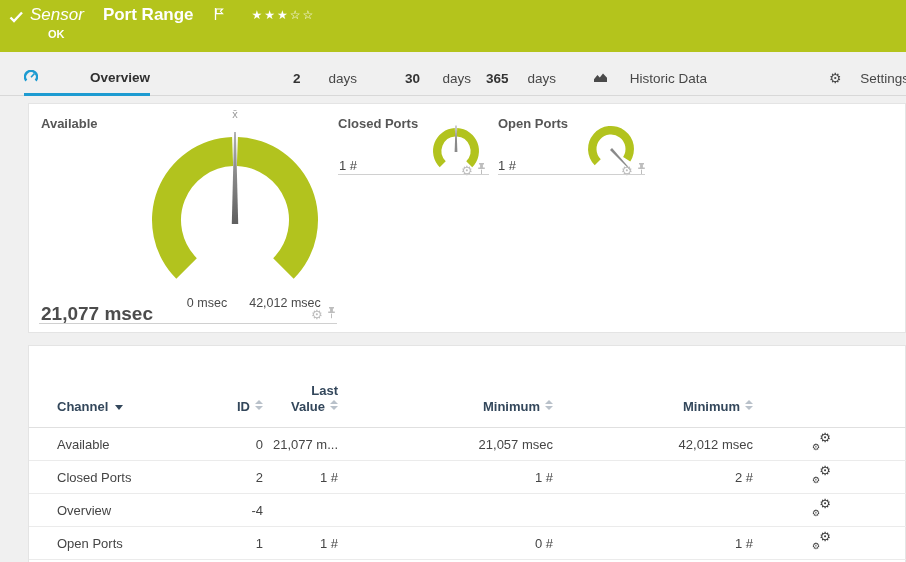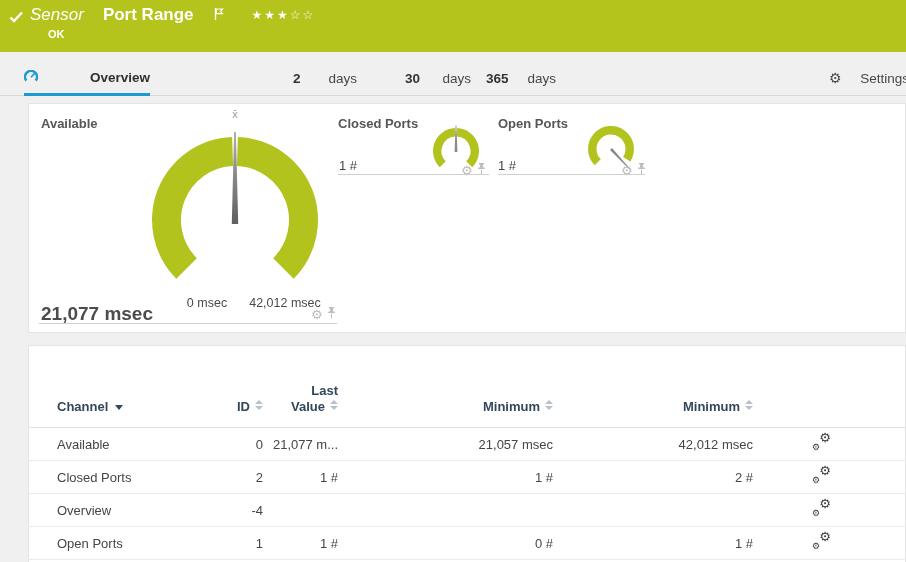--- a/index.html
+++ b/index.html
@@ -123,20 +123,28 @@
       <span>days</span>
     </div>
     <div class="tab tab-30days">
       <span class="num">30</span>
       <span>days</span>
     </div>
     <div class="tab tab-365days">
       <span class="num">365</span>
       <span>days</span>
     </div>
+    <div class="tab tab-historic">
+      <span>
+        <svg width="15" height="12" viewBox="0 0 15 12">
+            <path d="M1 11V8.2L4.4 4l2.4 2.6L10 2.6 14 6.8V11Z" fill="#4a4a4a"></path>
+          </svg>
+      </span>
+      <span>Historic Data</span>
+    </div>
     <div class="tab tab-settings">
       <span class="gear-glyph">⚙</span>
       <span>Settings</span>
     </div>
   </nav>
 
   <section class="panel panel-gauges">
 
     <div class="g-title t-avail">Available</div>
     <div class="mean">x̄</div>

